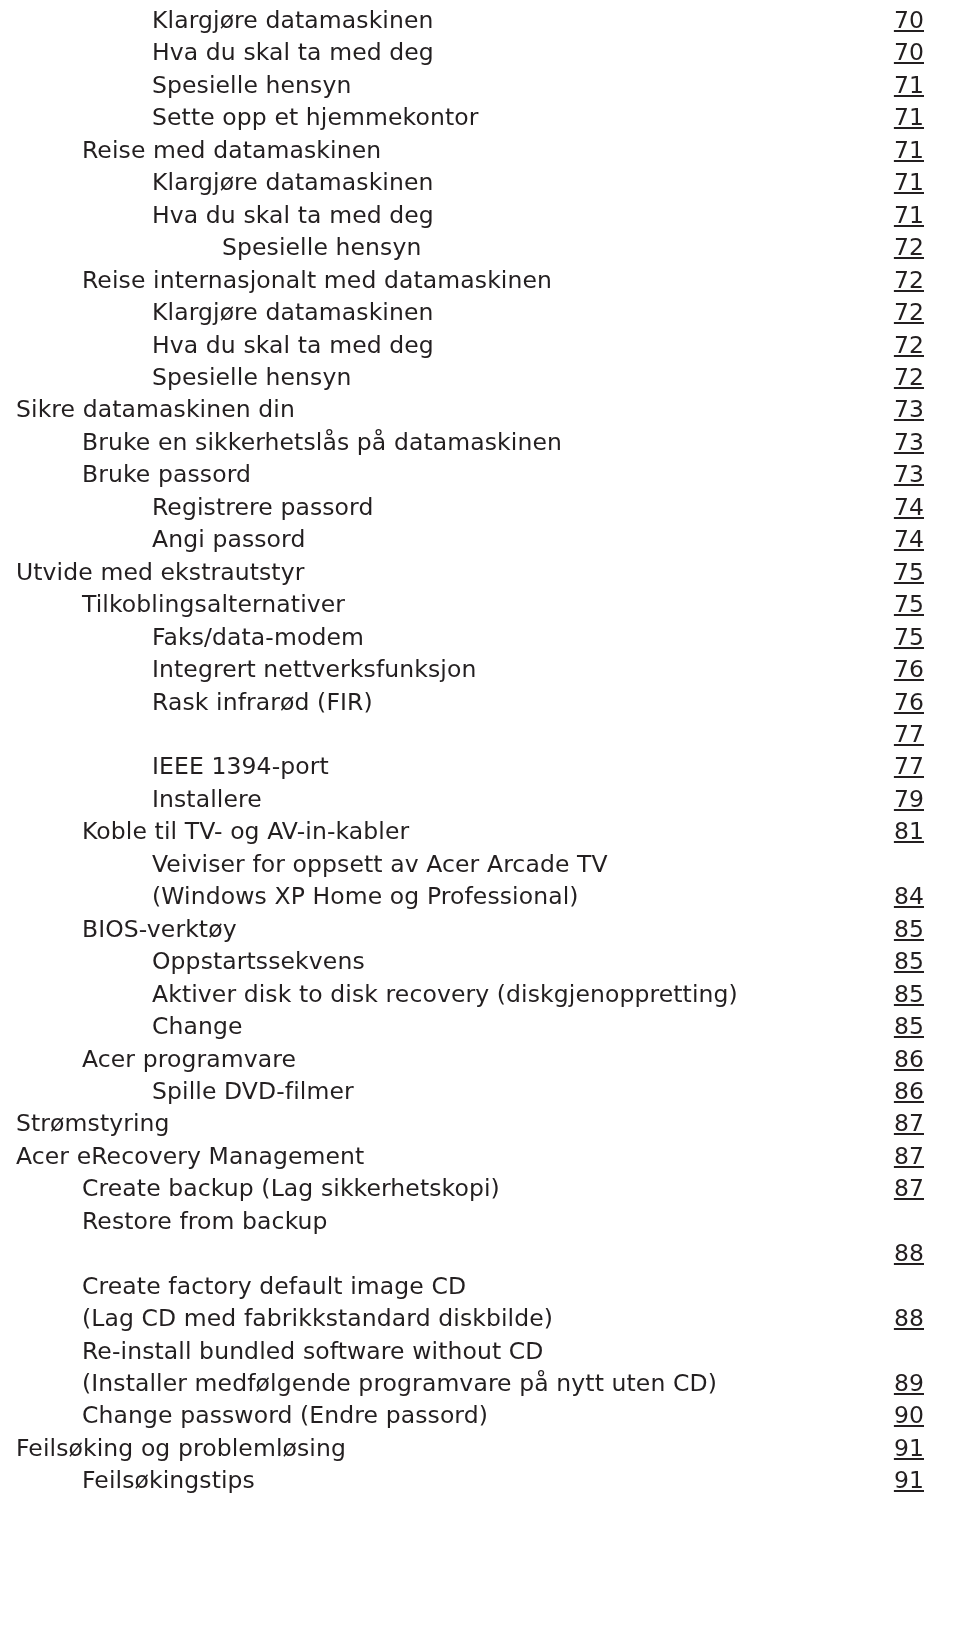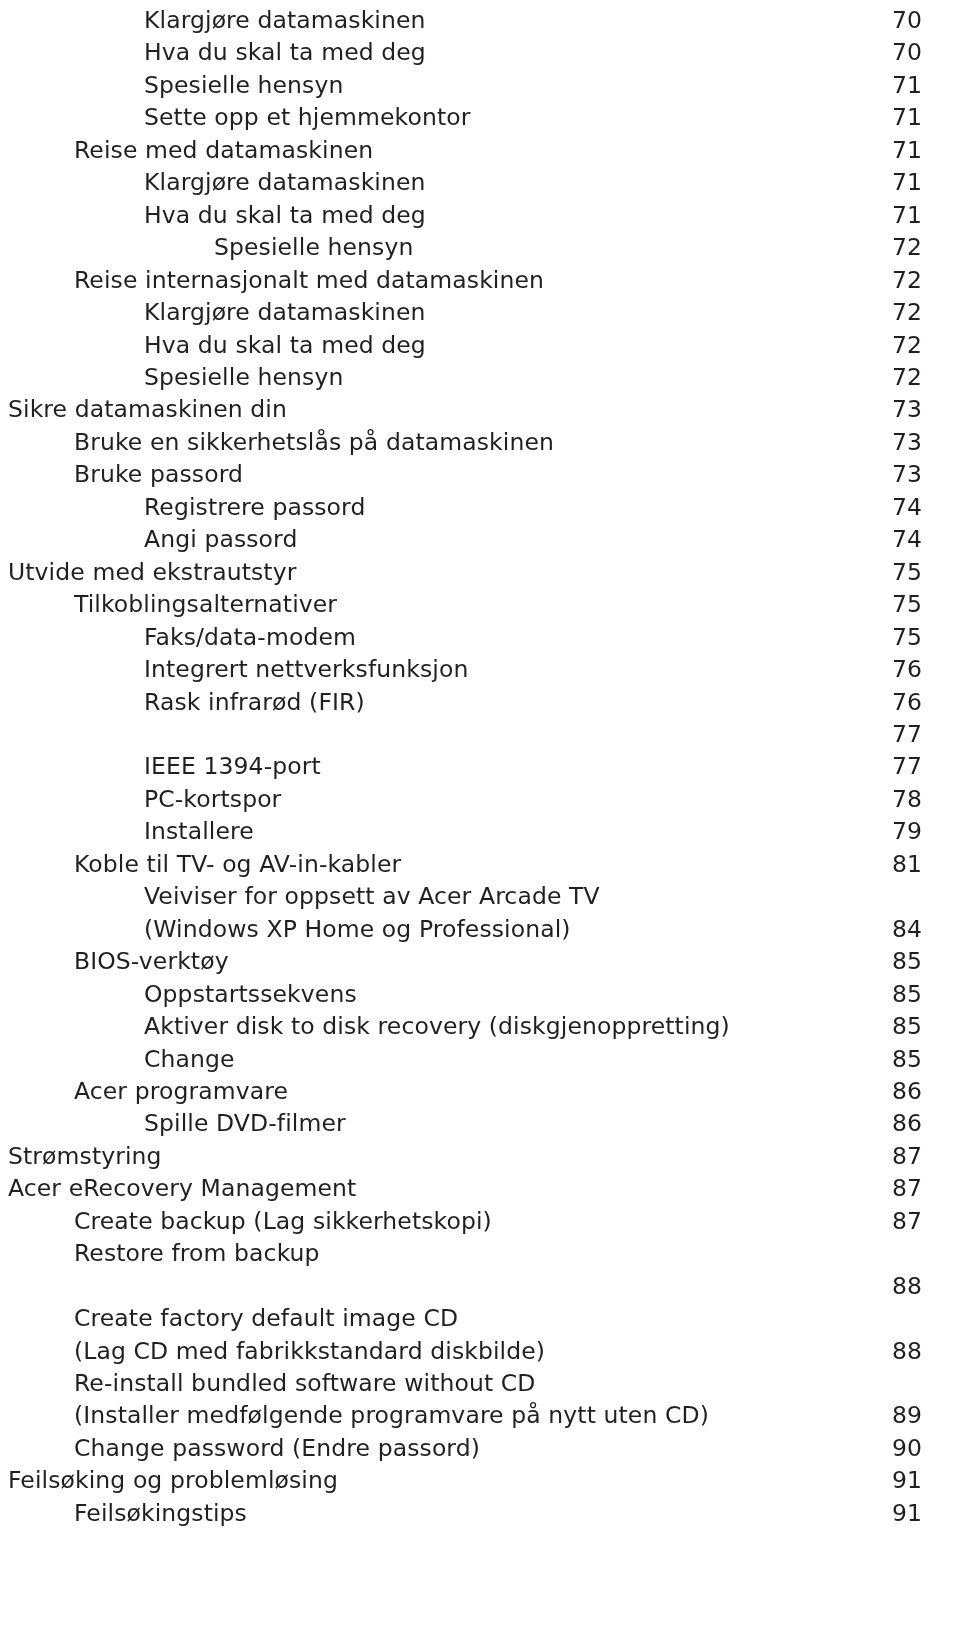--- a/index.html
+++ b/index.html
@@ -9,42 +9,43 @@
   }
   body {
     width: 960px;
     height: 1633px;
     font-family: "DejaVu Sans", "Liberation Sans", sans-serif;
     color: #231f20;
     overflow: hidden;
   }
   #toc {
     position: relative;
-    padding: 4px 0 0 8px;
+    padding: 4px 0 0 16px;
     box-sizing: border-box;
   }
   .toc-row {
     display: flex;
     align-items: baseline;
     font-size: 23.5px;
     line-height: 32.45px;
     letter-spacing: 0.1px;
     white-space: nowrap;
   }
   .toc-title {
     flex: 0 0 auto;
   }
   .toc-filler {
     flex: 1 1 auto;
   }
   .toc-page {
     flex: 0 0 auto;
-    text-align: center;
+    text-align: right;
     min-width: 34px;
     padding-right: 36px;
+    text-decoration: underline;
   }
   
   .lvl0 { padding-left: 0px; }
   .lvl1 { padding-left: 66px; }
   .lvl2 { padding-left: 136px; }
   .lvl3 { padding-left: 206px; }
 </style>
 </head>
 <body>
 
@@ -162,25 +163,20 @@
     <div class="toc-row lvl2">
       <span class="toc-filler"></span>
       <span class="toc-page">77</span>
     </div>
     <div class="toc-row lvl2">
       <span class="toc-title">IEEE 1394-port</span>
       <span class="toc-filler"></span>
       <span class="toc-page">77</span>
     </div>
     <div class="toc-row lvl2">
-      <span class="toc-title">PC-kortspor</span>
-      <span class="toc-filler"></span>
-      <span class="toc-page">78</span>
-    </div>
-    <div class="toc-row lvl2">
       <span class="toc-title">Installere</span>
       <span class="toc-filler"></span>
       <span class="toc-page">79</span>
     </div>
     <div class="toc-row lvl1">
       <span class="toc-title">Koble til TV- og AV-in-kabler</span>
       <span class="toc-filler"></span>
       <span class="toc-page">81</span>
     </div>
     <div class="toc-row lvl2">

